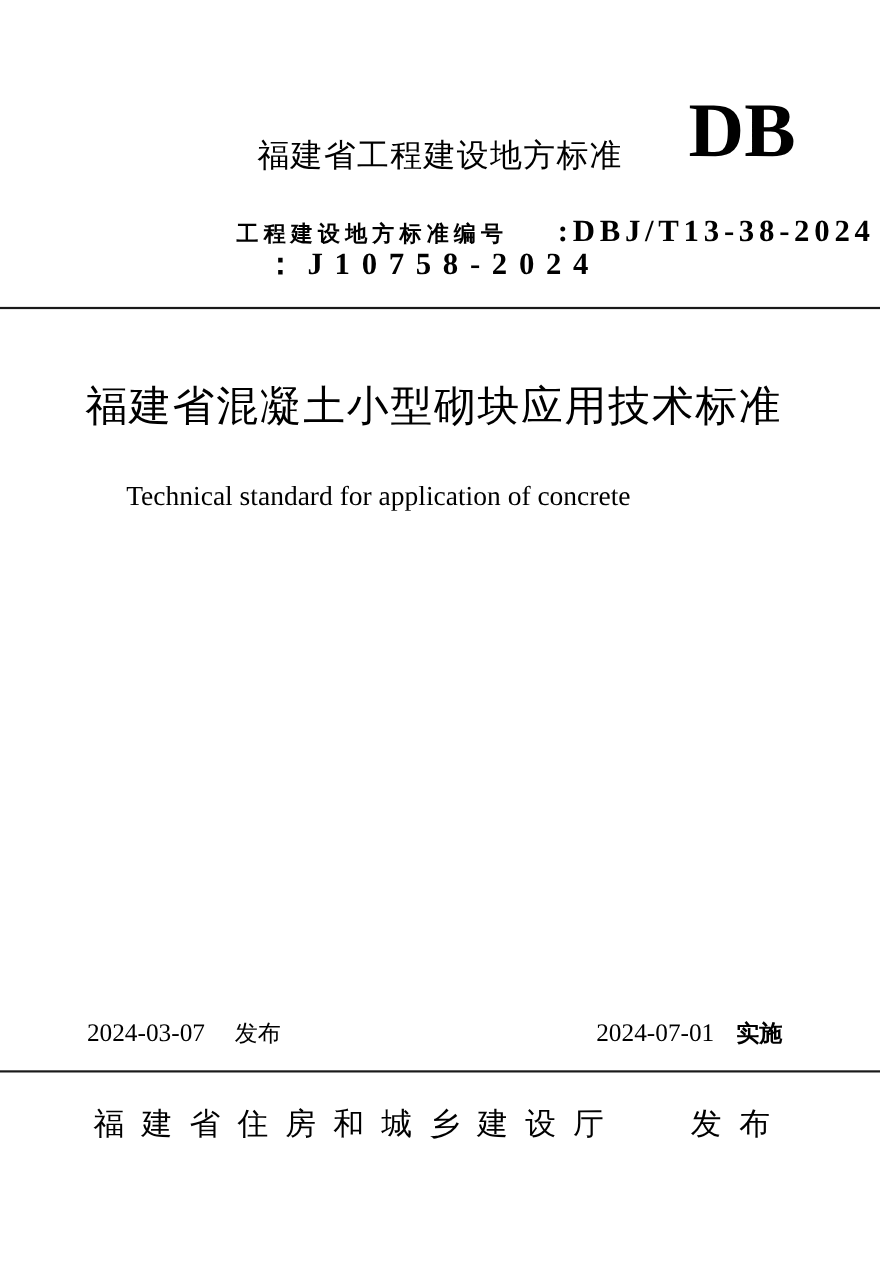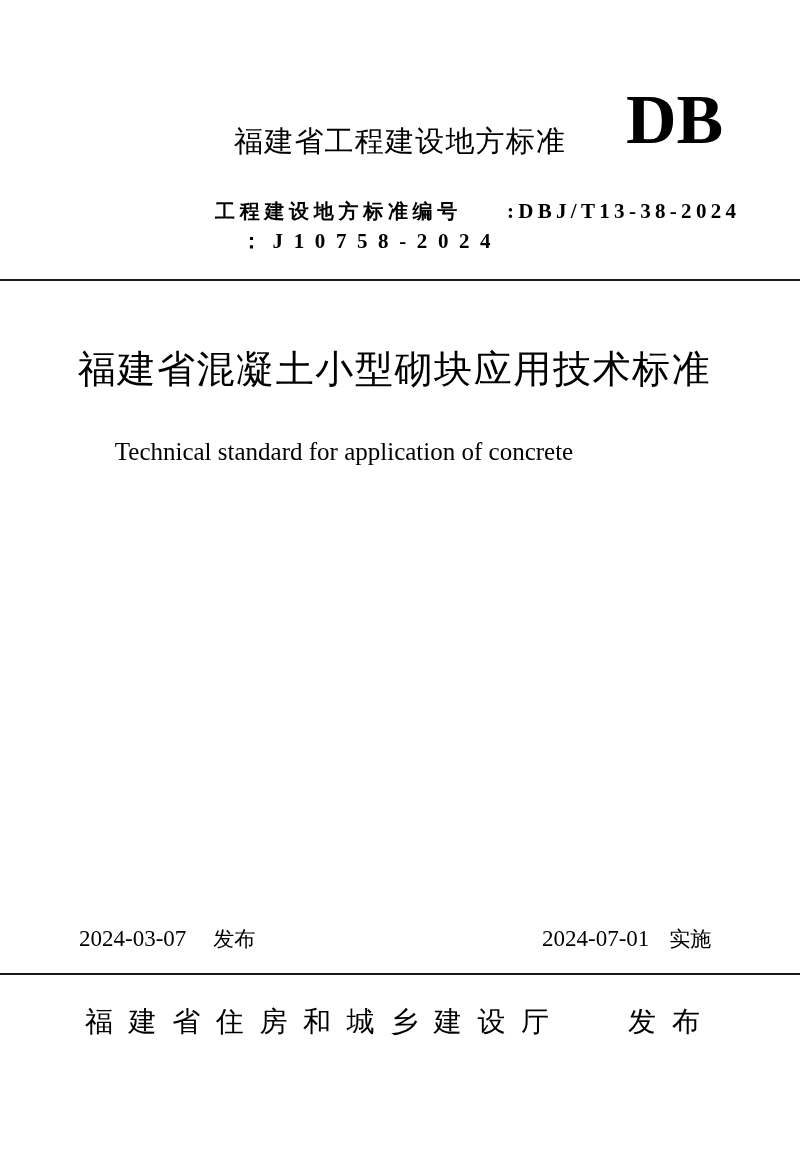--- a/index.html
+++ b/index.html
@@ -44,21 +44,21 @@
   .code-row.r2 { top: 228px; }
   .code-label {
     display: inline-block;
     width: 268px;
     letter-spacing: 4.7px;
     font-family: "DejaVu Sans", sans-serif;
   }
   .code-value {
     font-family: "Liberation Serif", serif;
     font-weight: bold;
-    font-size: 21px;
+    font-size: 28px;
   }
   .r1 .code-value { letter-spacing: 4.3px; margin-left: 24px; }
   .r2 .code-value { letter-spacing: 10.6px; margin-left: 26px; }
 
   .rule {
     left: 0; width: 800px; height: 2px;
     background: #1a1a1a;
   }
   .rule.top { top: 279px; }
   .rule.bottom { top: 973px; }
@@ -88,21 +88,21 @@
     font-size: 22px;
     line-height: 30px;
     display: flex;
     align-items: baseline;
   }
   .date-line .num { font-family: "Liberation Serif", serif; font-size: 23px; }
   .date-line .lbl { font-family: "DejaVu Sans", sans-serif; font-size: 21px; }
   .date-line.issue { left: 79px; gap: 15px; }
   .date-line.issue .lbl { margin-left: 12px; }
   .date-line.impl { left: 542px; }
-  .date-line.impl .lbl { margin-left: 20px; }
+  .date-line.impl .lbl { margin-left: 20px; font-weight: bold; }
 
   
   .issuer {
     left: 85px; top: 1002px;
     font-size: 28px;
     line-height: 40px;
     letter-spacing: 15.6px;
     font-family: "DejaVu Sans", sans-serif;
   }
   .issued {

